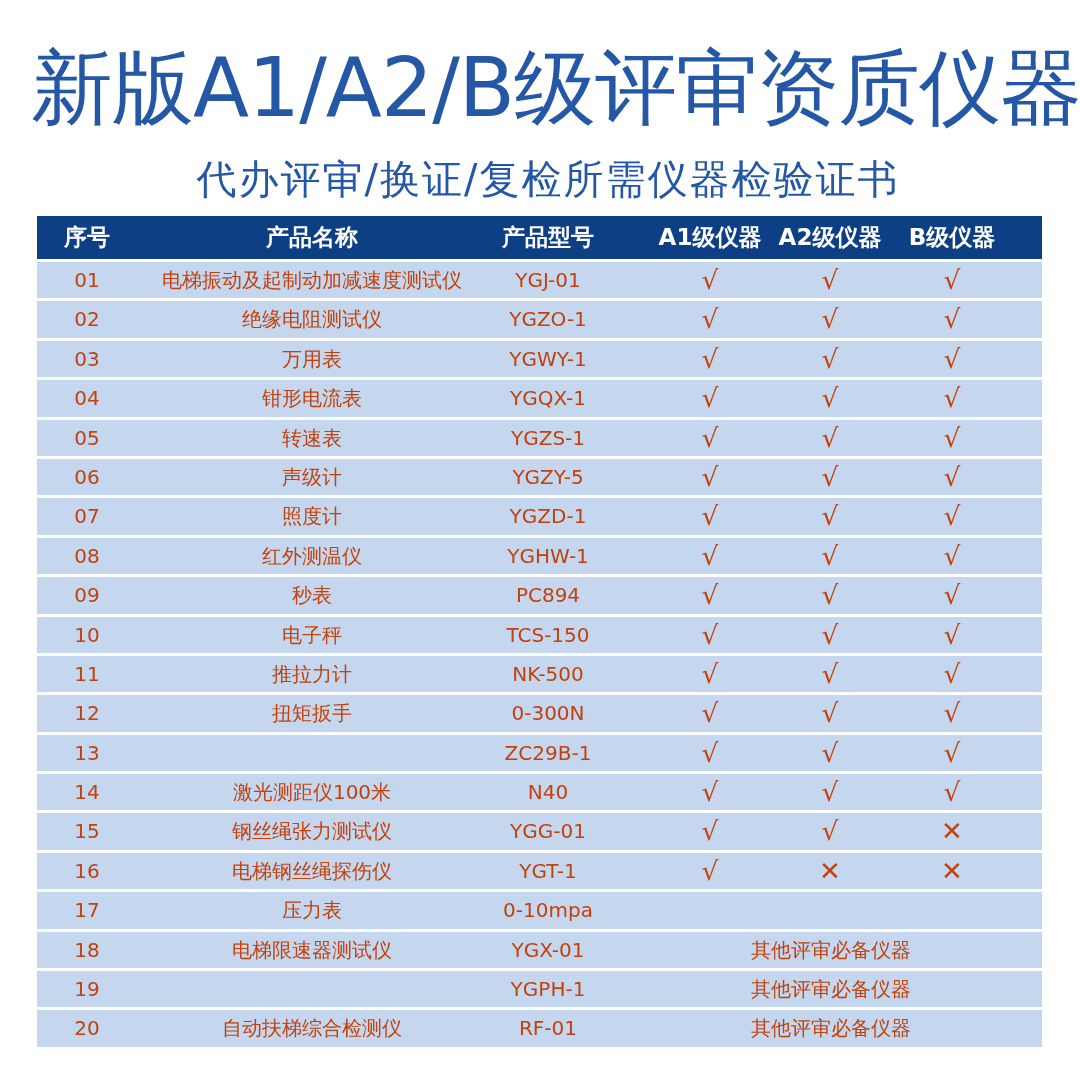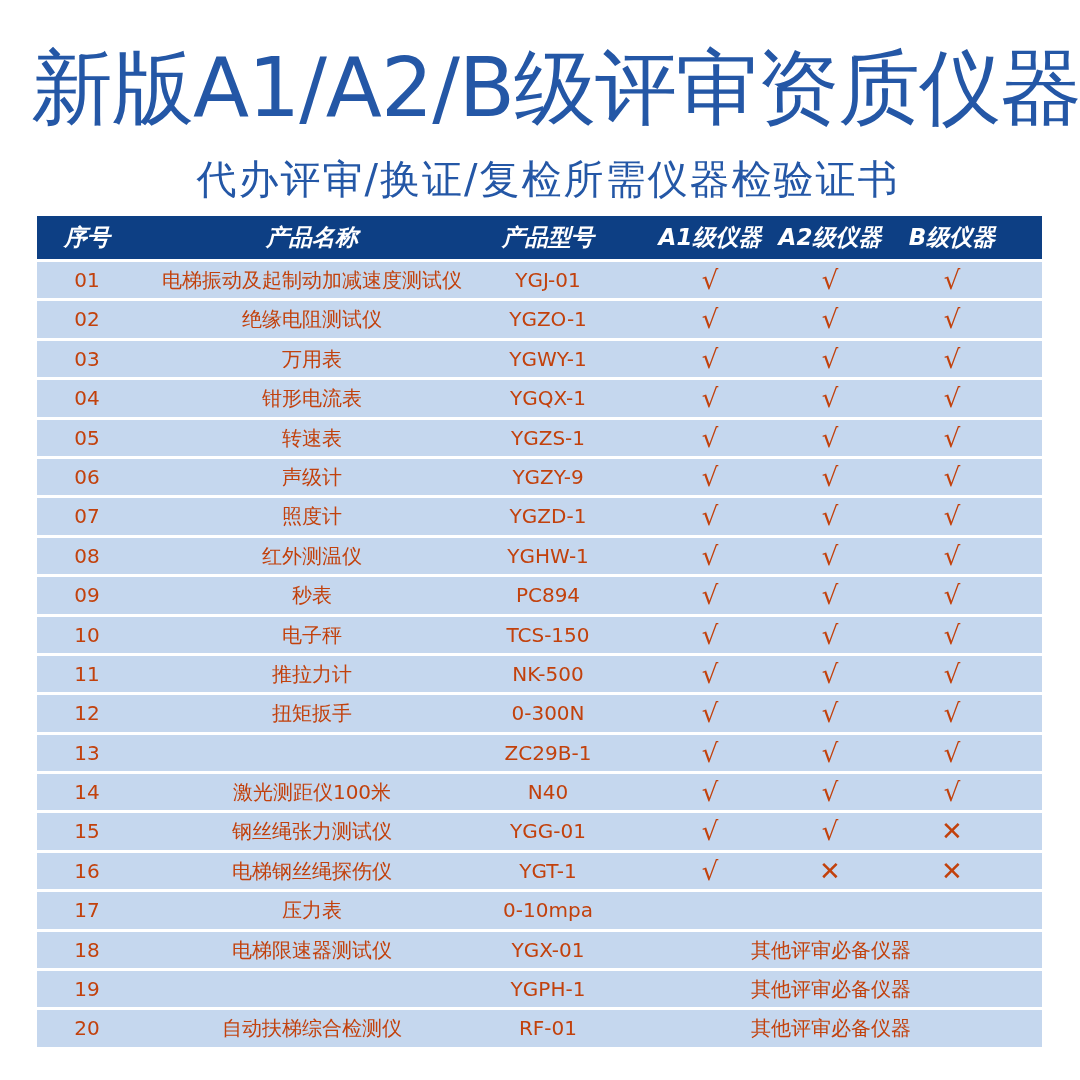--- a/index.html
+++ b/index.html
@@ -4,21 +4,21 @@
 <style>
   html, body { margin:0; padding:0; background:#ffffff; }
   body { width:1080px; height:1080px; position:relative; overflow:hidden;
          font-family:"DejaVu Sans","Liberation Sans",sans-serif; }
   .title { position:absolute; left:16px; top:38px; width:1080px; text-align:center;
            color:#2457a6; font-size:82px; line-height:100px; letter-spacing:-1px; font-weight:normal; }
   .subtitle { position:absolute; left:0; top:152px; width:1080px; text-align:center;
               color:#2457a6; font-size:40px; line-height:54px; letter-spacing:2px;padding-left:8px; }
   .table { position:absolute; left:37px; top:216px; width:1005px; }
   .thead { height:43px; background:#0d3f84; color:#ffffff; position:relative;
-           font-size:23px; font-weight:bold;font-style:italic; }
+           font-size:23px; font-weight:bold; }
   .thead span, .row span { position:absolute; top:0; transform:translateX(-50%); white-space:nowrap; }
   .thead span { line-height:43px; }
   .row { height:36.4px; margin-top:3px; background:#c5d7ee; position:relative;
          color:#c2410c; font-size:20px; }
   .row span { line-height:36px; }
   .c-no { left:50px; }
   .c-name { left:275px; }
   .c-model { left:511px; }
   .c-a1 { left:673px; }
   .c-a2 { left:793px; }
@@ -78,21 +78,21 @@
         <span class="c-no">05</span>
         <span class="c-name">转速表</span>
         <span class="c-model">YGZS-1</span>
         <span class="c-a1 mark">√</span>
         <span class="c-a2 mark">√</span>
         <span class="c-b mark">√</span>
       </div>
       <div class="row">
         <span class="c-no">06</span>
         <span class="c-name">声级计</span>
-        <span class="c-model">YGZY-9</span>
+        <span class="c-model">YGZY-5</span>
         <span class="c-a1 mark">√</span>
         <span class="c-a2 mark">√</span>
         <span class="c-b mark">√</span>
       </div>
       <div class="row">
         <span class="c-no">07</span>
         <span class="c-name">照度计</span>
         <span class="c-model">YGZD-1</span>
         <span class="c-a1 mark">√</span>
         <span class="c-a2 mark">√</span>

